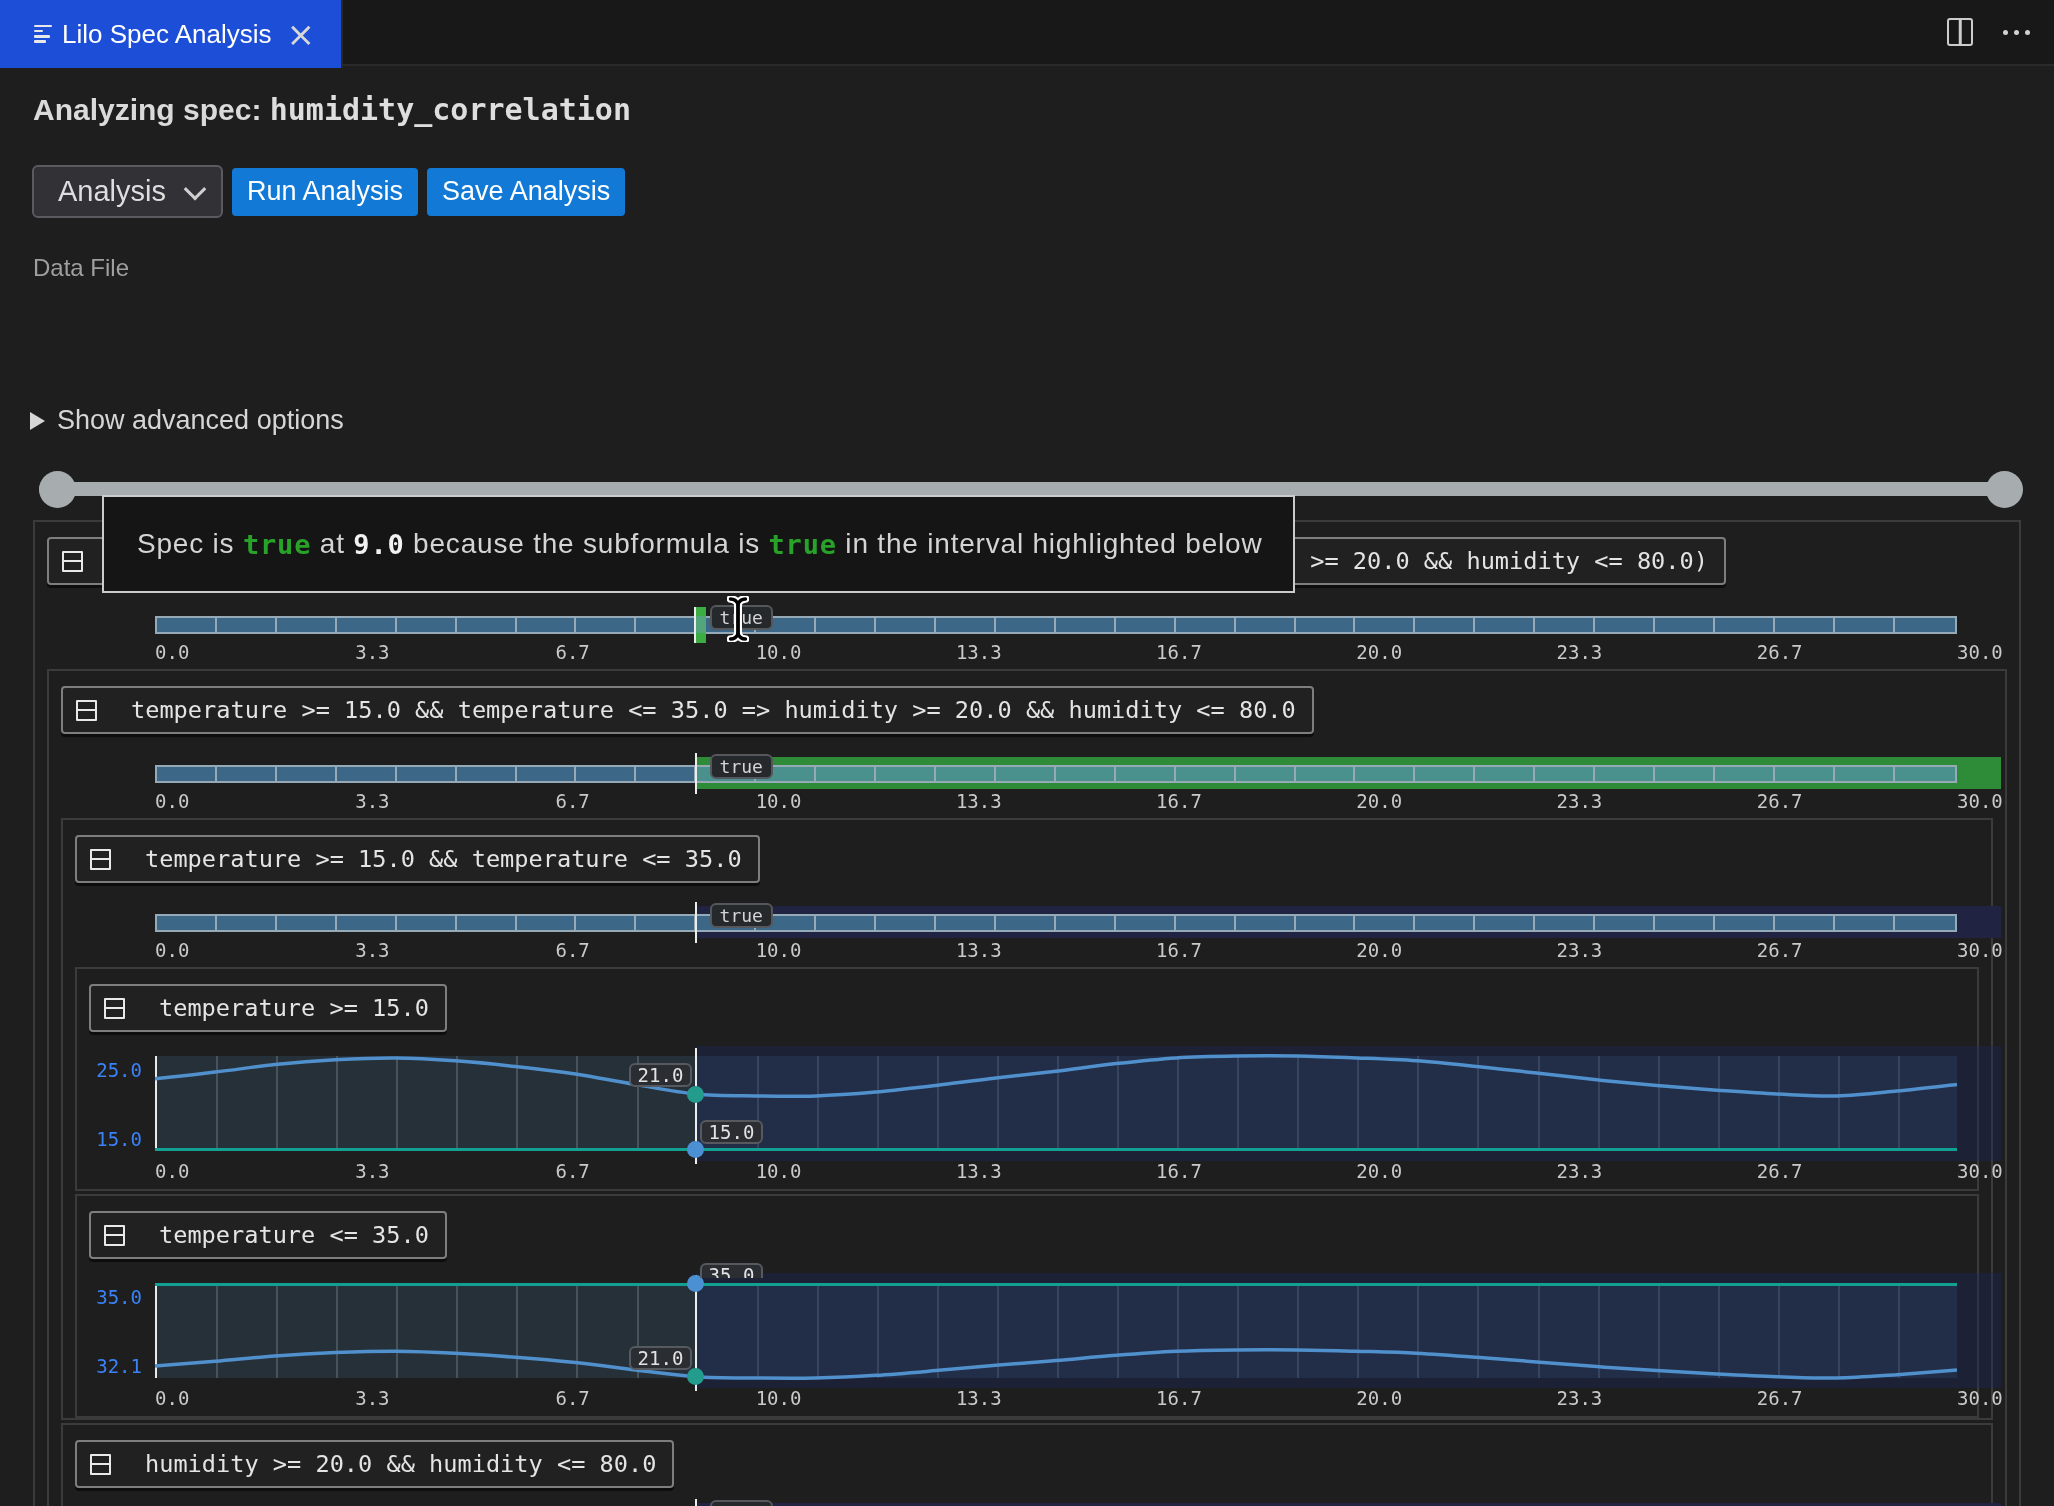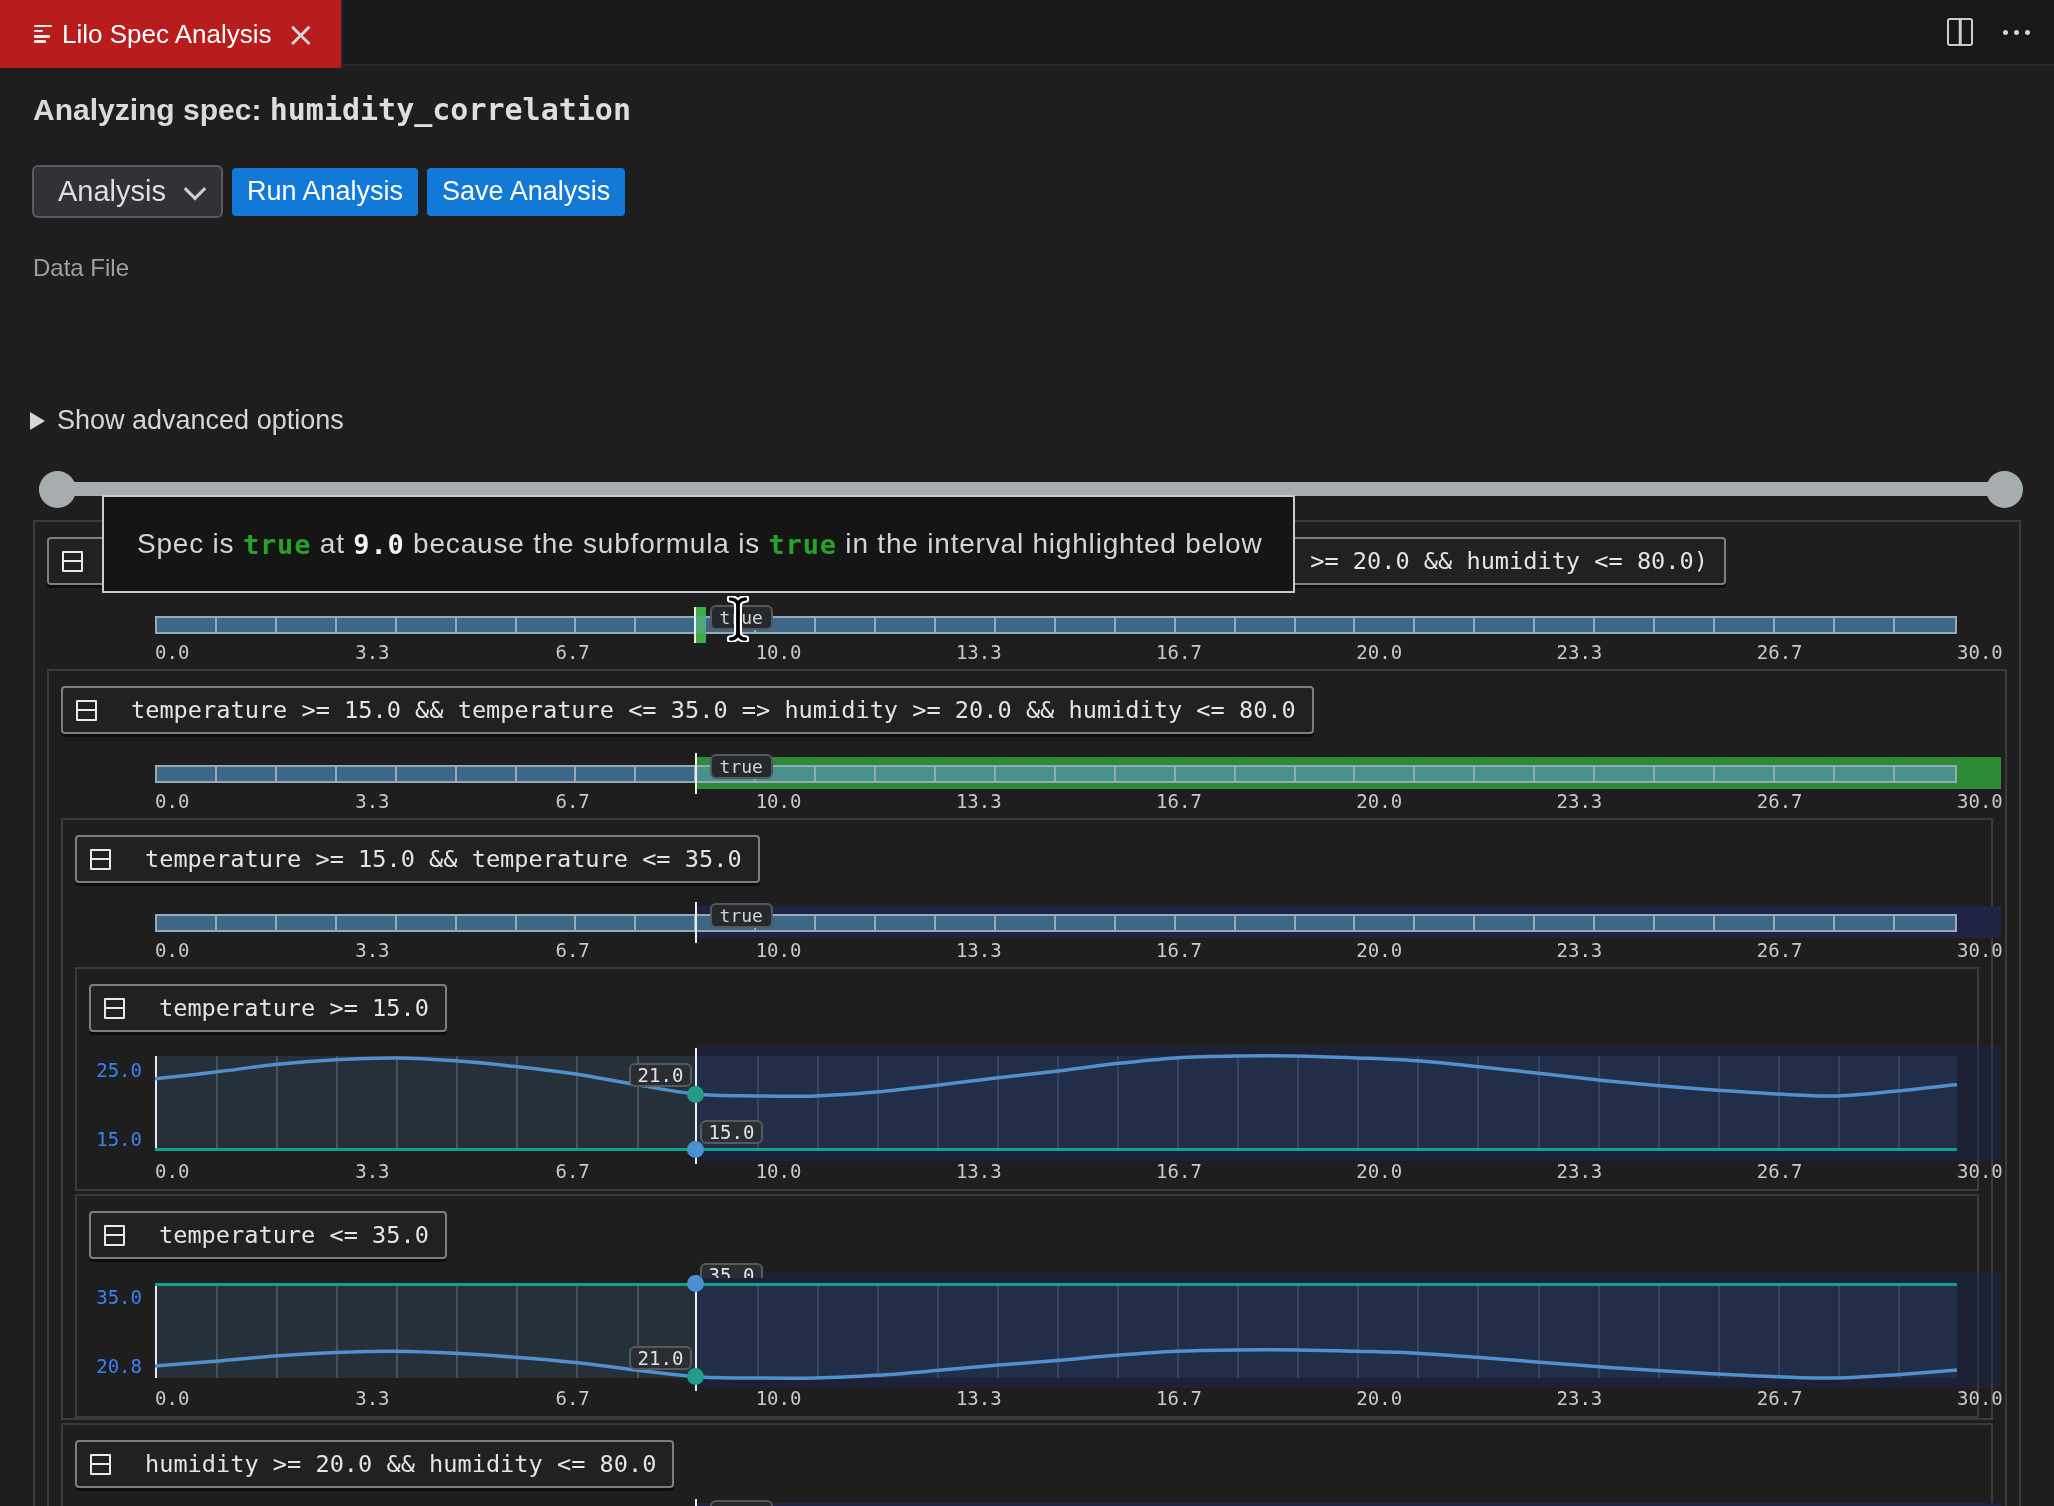--- a/index.html
+++ b/index.html
@@ -11,21 +11,21 @@
   }
   .mono { font-family:"DejaVu Sans Mono", monospace; }
 
   
   .tabbar { position:absolute; left:0; top:0; width:2054px; height:66px;
     background:#181818; border-bottom:2px solid #2a2a2a; display:flex; }
   .tab { display:flex; align-items:center; height:66px; padding:0 26px;
     font-size:26px; color:#9e9e9e; border-right:2px solid #282828; cursor:pointer; }
   .tab.t1 { width:448px; }
   .tab.active { padding-left:34px; }
-  .tab.active { background:#b91c1c; color:#ffffff; height:68px; border-bottom:0; }
+  .tab.active { background:#1d4ed8; color:#ffffff; height:68px; border-bottom:0; }
   .tab .file-icon { margin-right:13px; }
   .tab.active .file-icon { margin-right:10px; }
   .file-icon { display:inline-block; width:18px; height:19px; position:relative; flex:none; }
   .file-icon span { position:absolute; left:0; height:2.6px; background:#8c8c8c; border-radius:1px; }
   .tab.active .file-icon span { background:#e8e8e8; }
   .file-icon span:nth-child(1){ top:0; width:18px; }
   .file-icon span:nth-child(2){ top:5.3px; width:8.5px; }
   .file-icon span:nth-child(3){ top:10.6px; width:16px; }
   .file-icon span:nth-child(4){ top:15.9px; width:12px; }
   .tab-close { margin-left:15px; font-size:34px; line-height:30px; color:#d8d8d8;
@@ -394,21 +394,21 @@
                   <span style="left: 1267.33px;">20.0</span>
                   <span style="left: 1467.56px;">23.3</span>
                   <span style="left: 1667.78px;">26.7</span>
                   <span style="left: 1868px;">30.0</span>
                 </div>
               </div></div><div class="panel"><div class="label-box">
                 <span class="collapse-icon"></span>
                 <span class="formula">temperature &lt;= 35.0</span>
               </div><div class="row chart">
                 <div class="ylabel" style="right: 1874px; left: -37px; top: 11px;">35.0</div>
-                <div class="ylabel" style="left: -37px; top: 80px;">20.8</div>
+                <div class="ylabel" style="left: -37px; top: 80px;">32.1</div>
                 <div class="plot" style="left: 66px; width: 1802px;">
                   <div class="gridline" style="left: 59.0667px;"></div>
                   <div class="gridline" style="left: 119.133px;"></div>
                   <div class="gridline" style="left: 179.2px;"></div>
                   <div class="gridline" style="left: 239.267px;"></div>
                   <div class="gridline" style="left: 299.333px;"></div>
                   <div class="gridline" style="left: 359.4px;"></div>
                   <div class="gridline" style="left: 419.467px;"></div>
                   <div class="gridline" style="left: 479.533px;"></div>
                   <div class="gridline" style="left: 599.667px;"></div>

